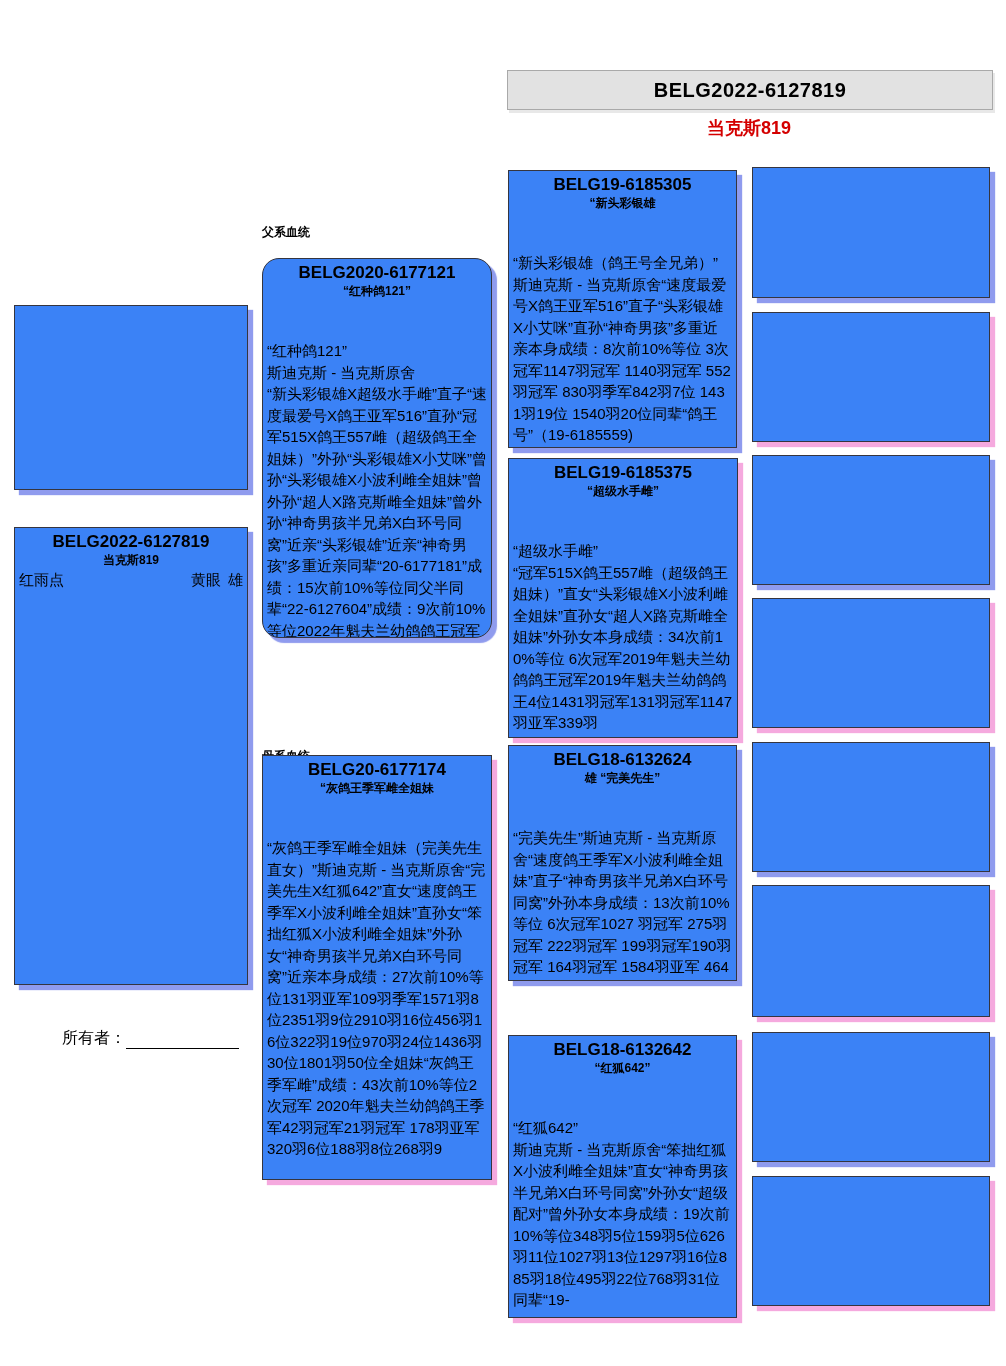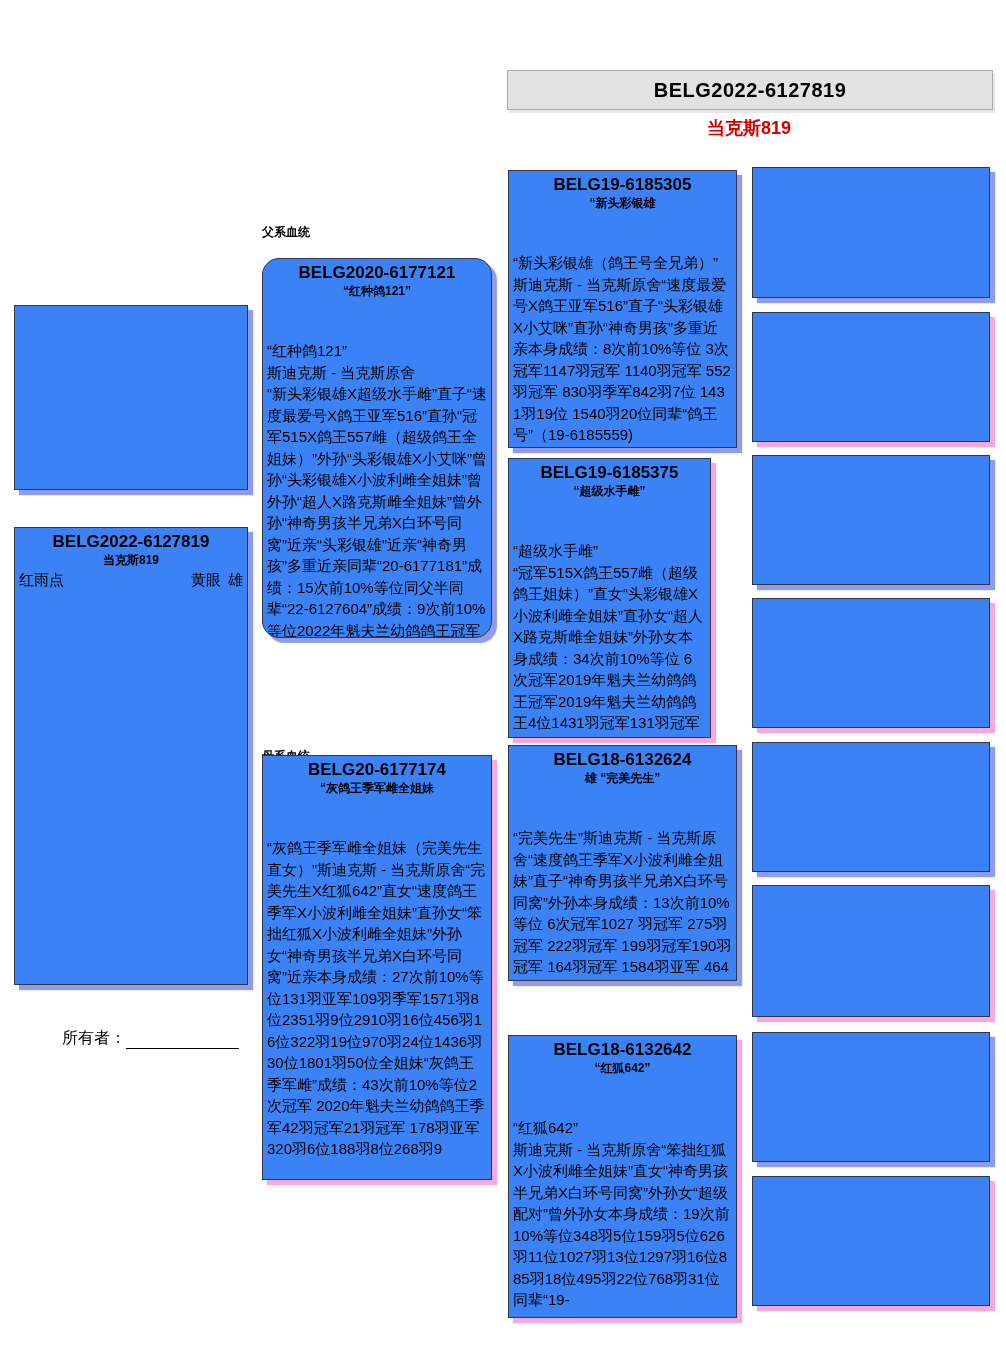--- a/index.html
+++ b/index.html
@@ -111,21 +111,21 @@
     <div class="pbox-body">“灰鸽王季军雌全姐妹（完美先生直女）”斯迪克斯 - 当克斯原舍“完美先生X红狐642”直女“速度鸽王季军X小波利雌全姐妹”直孙女“笨拙红狐X小波利雌全姐妹”外孙女“神奇男孩半兄弟X白环号同窝”近亲本身成绩：27次前10%等位131羽亚军109羽季军1571羽8位2351羽9位2910羽16位456羽16位322羽19位970羽24位1436羽30位1801羽50位全姐妹“灰鸽王季军雌”成绩：43次前10%等位2次冠军 2020年魁夫兰幼鸽鸽王季军42羽冠军21羽冠军 178羽亚军 320羽6位188羽8位268羽9</div>
   </div>
 
   <div class="pbox male" style="left:508px;top:170px;width:229px;height:278px;">
     <div class="pbox-title">BELG19-6185305</div>
     <div class="pbox-subtitle">“新头彩银雄</div>
     <div class="pbox-body">“新头彩银雄（鸽王号全兄弟）”
 斯迪克斯 - 当克斯原舍“速度最爱号X鸽王亚军516”直子“头彩银雄X小艾咪”直孙“神奇男孩”多重近亲本身成绩：8次前10%等位 3次冠军1147羽冠军 1140羽冠军 552羽冠军 830羽季军842羽7位 1431羽19位 1540羽20位同辈“鸽王号”（19-6185559)</div>
   </div>
 
-  <div class="pbox female" style="left:508px;top:458px;width:203px;height:280px;">
+  <div class="pbox female" style="left:508px;top:458px;width:230px;height:280px;">
     <div class="pbox-title">BELG19-6185375</div>
     <div class="pbox-subtitle">“超级水手雌”</div>
     <div class="pbox-body">“超级水手雌”
 “冠军515X鸽王557雌（超级鸽王姐妹）”直女“头彩银雄X小波利雌全姐妹”直孙女“超人X路克斯雌全姐妹”外孙女本身成绩：34次前10%等位 6次冠军2019年魁夫兰幼鸽鸽王冠军2019年魁夫兰幼鸽鸽王4位1431羽冠军131羽冠军1147羽亚军339羽</div>
   </div>
 
   <div class="pbox male" style="left:508px;top:745px;width:229px;height:236px;">
     <div class="pbox-title">BELG18-6132624</div>
     <div class="pbox-subtitle">雄 “完美先生”</div>
     <div class="pbox-body">“完美先生”斯迪克斯 - 当克斯原舍“速度鸽王季军X小波利雌全姐妹”直子“神奇男孩半兄弟X白环号同窝”外孙本身成绩：13次前10%等位 6次冠军1027 羽冠军 275羽冠军 222羽冠军 199羽冠军190羽冠军 164羽冠军 1584羽亚军 464羽亚军182羽季军 761羽22位205羽40位同</div>

